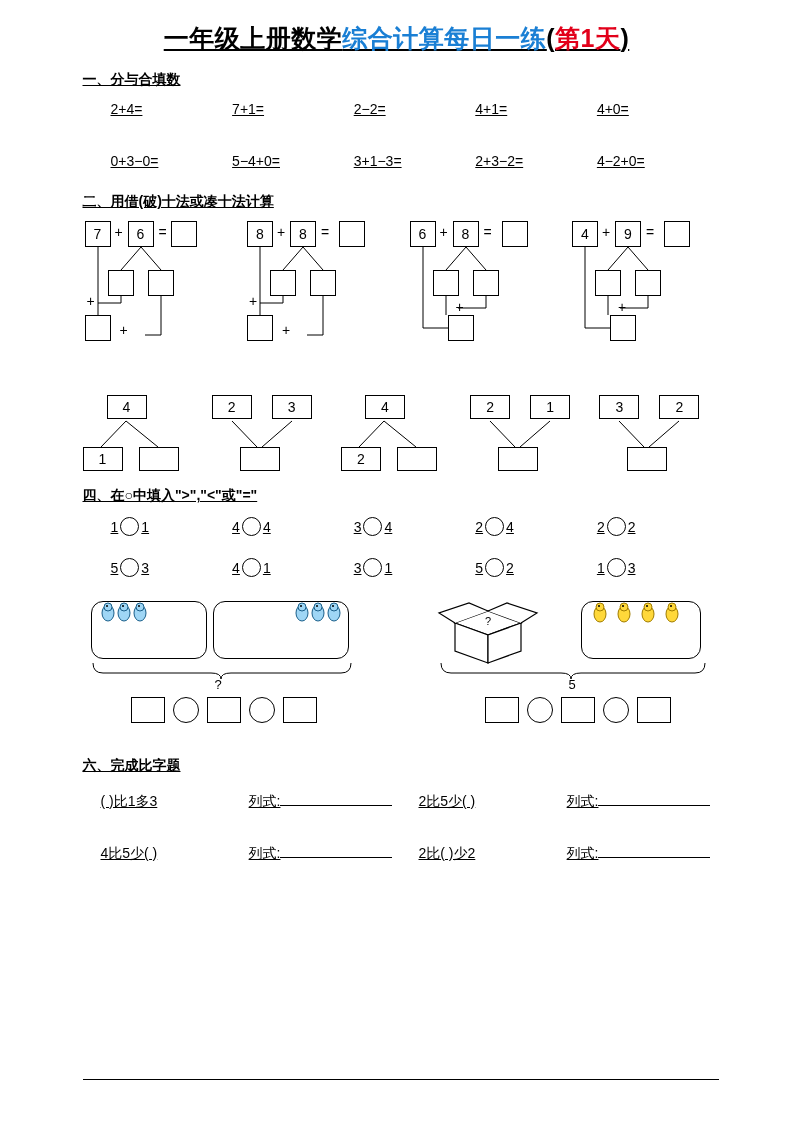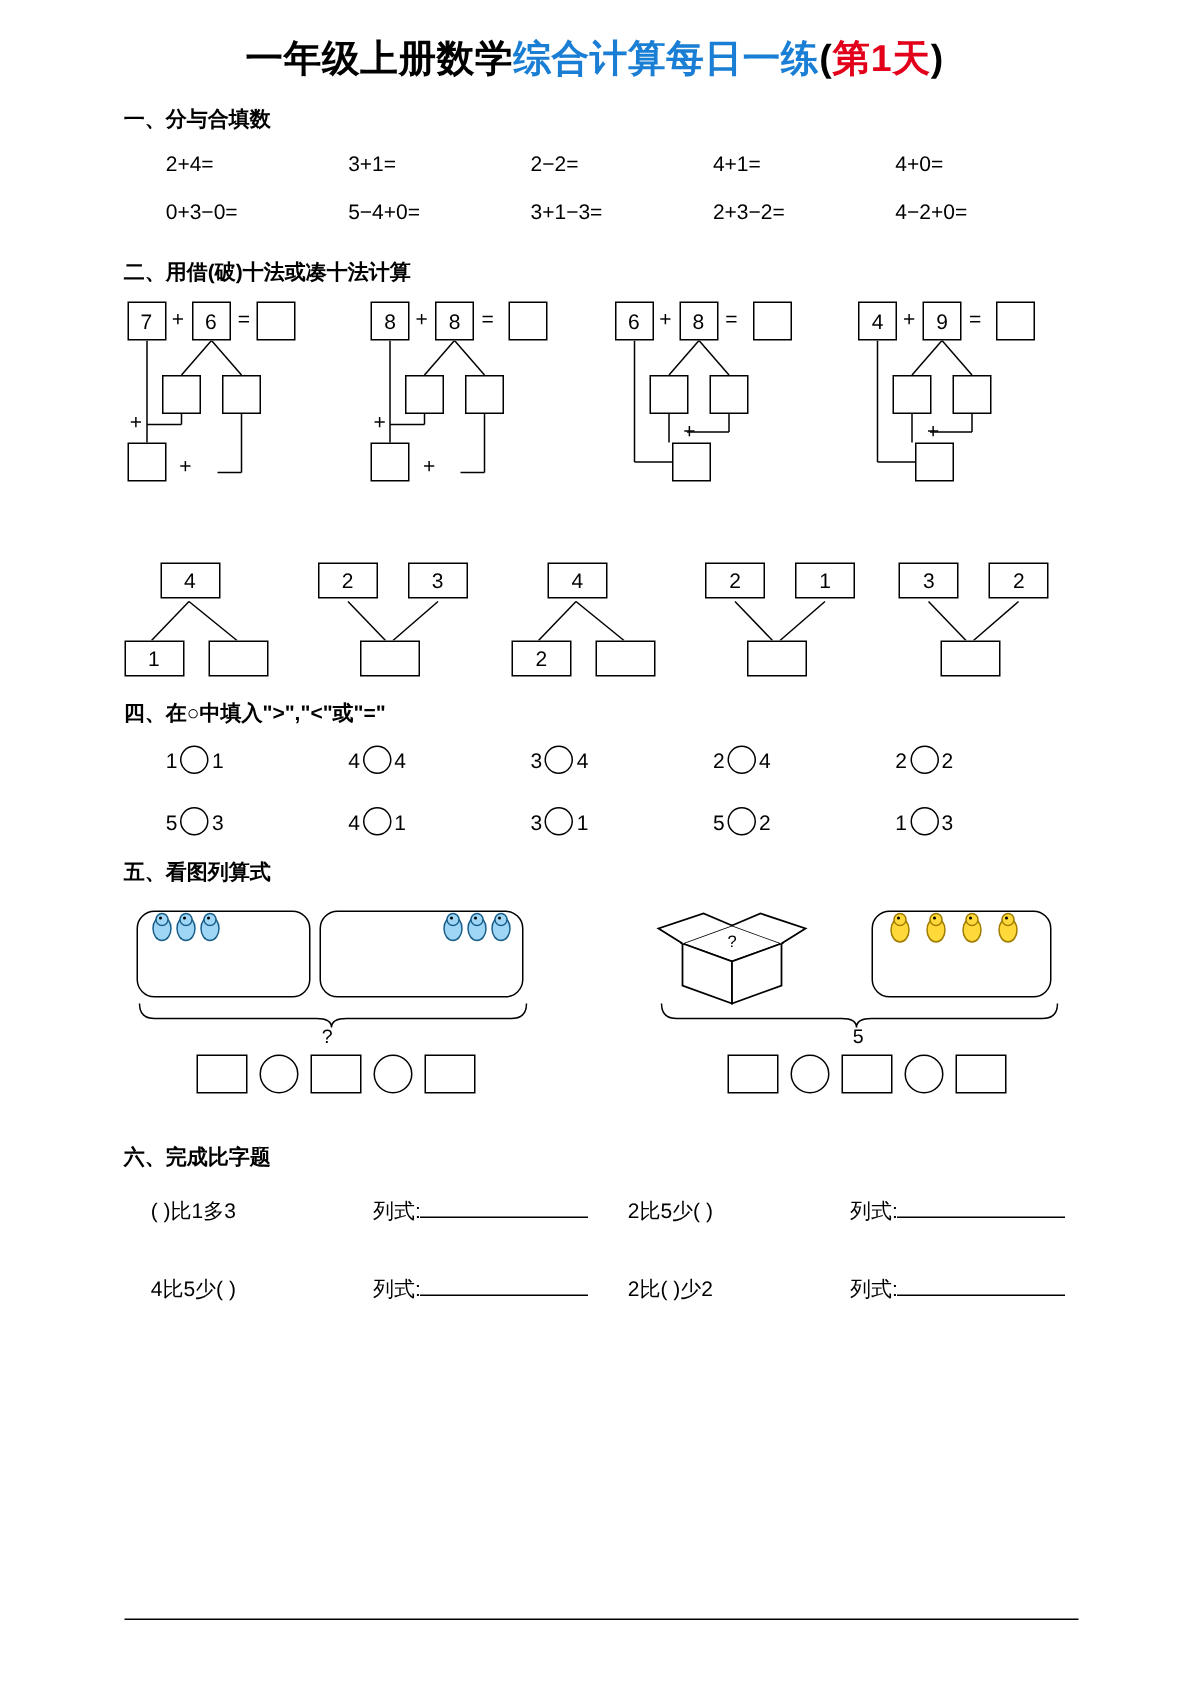--- a/index.html
+++ b/index.html
@@ -11,20 +11,21 @@
     font-family: "Liberation Sans", sans-serif;
     color: #000;
   }
   .page {
     position: relative;
     width: 740px;
     height: 1122px;
     margin: 0 auto;
     background: #fff;
     overflow: hidden;
+    text-decoration: underline;
   }
   .title {
     text-align: center;
     font-size: 25px;
     font-weight: bold;
     margin-top: 22px;
     letter-spacing: 0.5px;
   }
   .title .t-black { color: #000; }
   .title .t-blue { color: #1a7fd4; }
@@ -220,26 +221,26 @@
   <div class="title">
     <span class="t-black">一年级上册数学</span><span class="t-blue">综合计算每日一练</span><span class="t-paren">(</span><span class="t-red">第1天</span><span class="t-paren">)</span>
   </div>
 
 
   <div style="margin-top:16px;">
     <div class="section-title">一、分与合填数</div>
     <div class="content">
       <div class="s1-row">
         <span class="cell">2+4=</span>
-        <span class="cell">3+1=</span>
+        <span class="cell">7+1=</span>
         <span class="cell">2−2=</span>
         <span class="cell">4+1=</span>
         <span class="cell">4+0=</span>
       </div>
-      <div class="s1-row" style="margin-top:16px;">
+      <div class="s1-row" style="margin-top:36px;">
         <span class="cell">0+3−0=</span>
         <span class="cell">5−4+0=</span>
         <span class="cell">3+1−3=</span>
         <span class="cell">2+3−2=</span>
         <span class="cell">4−2+0=</span>
       </div>
     </div>
   </div>
 
   <div style="margin-top:24px;">
@@ -486,21 +487,20 @@
         <span class="cmp">
             <span>1</span>
             <span class="circ"></span>
             <span>3</span>
           </span>
       </div>
     </div>
   </div>
 
   <div style="margin-top:16px;">
-    <div class="section-title">五、看图列算式</div>
     <div class="content">
       <div class="s5-wrap">
 
         <div class="rrect" style="left:8px; top:8px; width:116px; height:58px;">
           <svg width="116" height="58">
             <g>
               <ellipse cx="16" cy="11" rx="6" ry="8" fill="#9fd6f5" stroke="#1a5f8a" stroke-width="1"></ellipse>
               <circle cx="16" cy="5" r="4" fill="#9fd6f5" stroke="#1a5f8a" stroke-width="1"></circle>
               <circle cx="15" cy="4" r="1" fill="#000"></circle>
               <ellipse cx="32" cy="11" rx="6" ry="8" fill="#9fd6f5" stroke="#1a5f8a" stroke-width="1"></ellipse>

